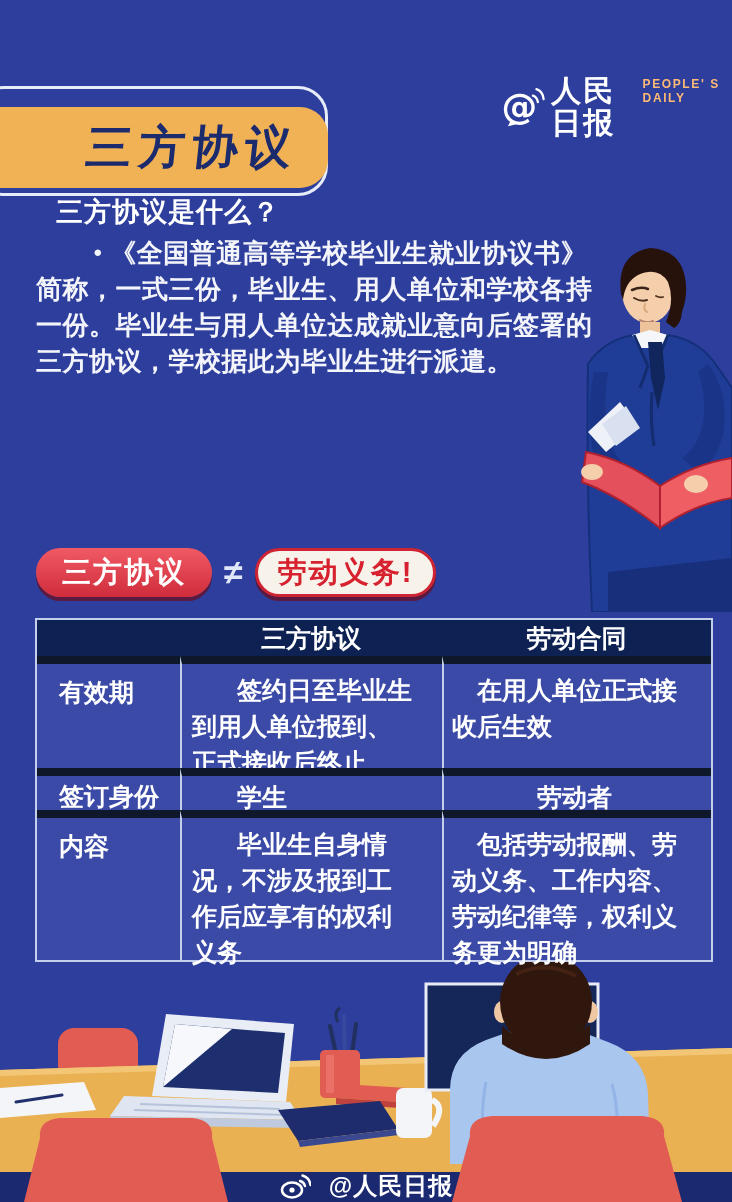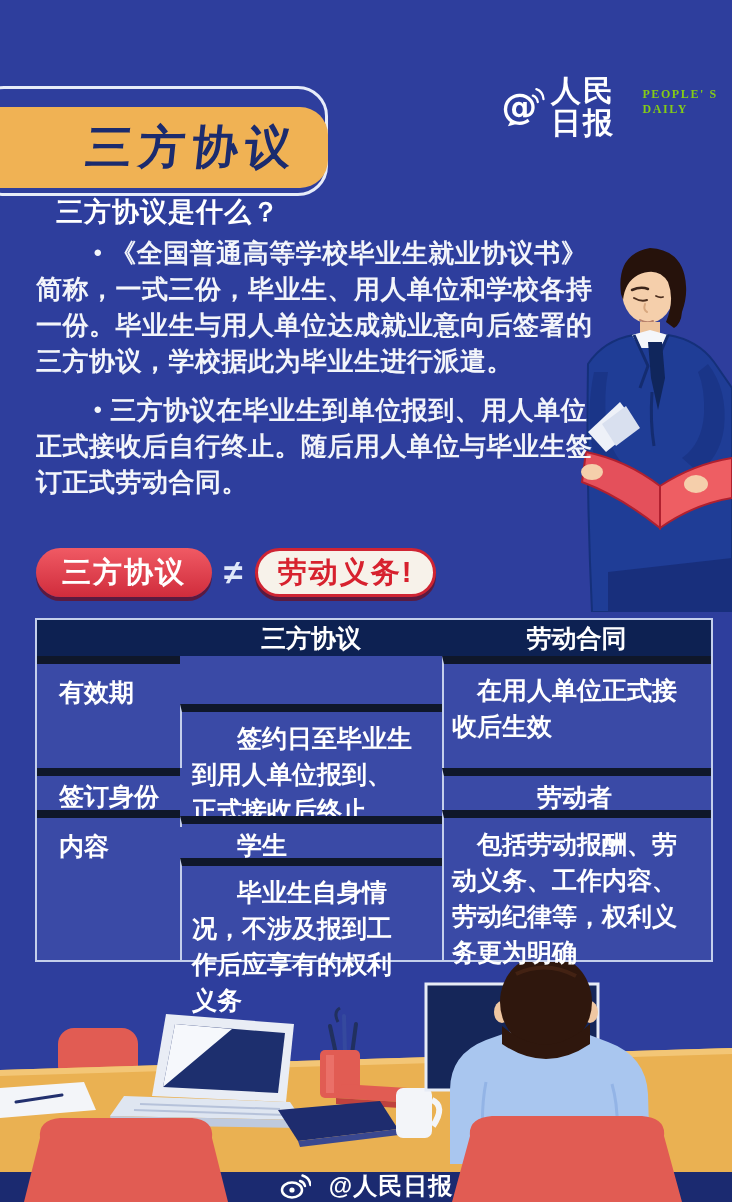--- a/index.html
+++ b/index.html
@@ -19,21 +19,21 @@
     display:flex;align-items:center;justify-content:flex-end;padding-right:30px;
   }
   .title-pill span{
     font-size:46px;font-weight:bold;color:#1b2b6e;letter-spacing:7px;
     transform:skewX(-6deg);white-space:nowrap;
   }
   
   .logo{position:absolute;left:500px;top:74px;display:flex;align-items:center;gap:4px;z-index:3;}
   .logo-text{display:flex;flex-direction:row;}
   .logo-cn{font-size:30px;font-weight:bold;color:#fff;letter-spacing:2px;line-height:32px;}
-  .logo-en{font-size:12px;font-weight:bold;color:#84cc16;letter-spacing:1.6px;margin-top:12px;font-family:Liberation Serif, serif;}
+  .logo-en{font-size:12px;font-weight:bold;color:#fdba74;letter-spacing:1.6px;margin-top:2px;}
   
   .intro-h{position:absolute;left:56px;top:194px;font-size:27px;font-weight:bold;color:#ffffff;letter-spacing:1px;z-index:2;}
   .intro-body{
     position:absolute;left:36px;top:234px;width:560px;z-index:2;
     color:#f3f5fa;font-size:26px;line-height:36px;font-weight:bold;letter-spacing:.5px;
   }
   .intro-body p{margin:0;text-indent:2.2em;}
   .intro-body p + p{margin-top:12px;}
   .bullet{font-size:15px;margin-right:8px;vertical-align:5px;letter-spacing:0;}
   
@@ -44,21 +44,21 @@
   .pill-light{background:#f7f2ea;color:#d7212e;border:3px solid #cf2433;padding:0 20px;box-shadow:0 4px 0 rgba(110,12,24,.7);}
   
   .cmp-table{
     position:absolute;left:35px;top:618px;width:678px;z-index:2;
     display:grid;grid-template-columns:143px 262px 1fr;grid-template-rows:36px 112px 42px 150px;
     border:2px solid #c4cfec;background:#3a4aa6;color:#fff;box-sizing:border-box;
   }
   .th{background:#0d2152;display:flex;align-items:center;justify-content:center;font-size:25px;font-weight:bold;}
   .tl,.tc{border-top:8px solid #0f172a;box-sizing:border-box;}
   .tc{border-left:2px solid #c4cfec;font-size:25px;line-height:36px;font-weight:bold;}
-  .tc.c2{text-indent:1.8em;padding:8px 26px 0 10px;margin-top:48px;}
+  .tc.c2{text-indent:1.8em;padding:8px 26px 0 10px;}
   .tc.c3{text-indent:1em;padding:8px 14px 0 8px;}
   .tc.mid{padding-top:3px;}
   .tc.center{text-align:center;text-indent:0;}
   .tl{font-size:25px;font-weight:bold;padding:12px 4px 0 22px;}
   .tl-r2{padding-top:4px;}
   .tl-r3{}
   
   .man-illu{position:absolute;left:548px;top:232px;z-index:1;}
   .scene-illu{position:absolute;left:0;top:952px;z-index:1;}
   
@@ -87,21 +87,20 @@
     </svg>
     <div class="logo-text">
       <div class="logo-cn">人民日报</div>
       <div class="logo-en">PEOPLE' S DAILY</div>
     </div>
   </div>
 
   <div class="intro-h">三方协议是什么？</div>
   <div class="intro-body">
     <p><span class="bullet">●</span><span>《全国普通高等学校毕业生就业协议书》简称，一式三份，毕业生、用人单位和学校各持一份。毕业生与用人单位达成就业意向后签署的三方协议，学校据此为毕业生进行派遣。</span></p>
-    <p><span class="bullet">●</span><span>三方协议在毕业生到单位报到、用人单位正式接收后自行终止。随后用人单位与毕业生签订正式劳动合同。</span></p>
   </div>
 
   <svg class="man-illu" width="184" height="380" viewBox="0 0 184 380">
     <g>
       <ellipse cx="100" cy="60" rx="26" ry="31" fill="#f5cfab"></ellipse>
       <path d="M73 62 Q68 22 102 16 Q136 18 138 54 Q139 66 134 80 Q133 92 126 96 L118 90 Q127 68 120 50 Q110 34 90 43 Q77 50 75 68 Z" fill="#26120b"></path>
       <path d="M84 58 q9 -4 16 -1" stroke="#3a241a" stroke-width="2.5" fill="none" stroke-linecap="round"></path>
       <path d="M86 66 q7 4 13 2" stroke="#4a2d1d" stroke-width="2" fill="none" stroke-linecap="round"></path>
       <path d="M108 64 q4 2 7 1" stroke="#4a2d1d" stroke-width="1.8" fill="none" stroke-linecap="round"></path>
       <path d="M97 72 q-2 6 2 8" stroke="#d8a87f" stroke-width="2" fill="none" stroke-linecap="round"></path>

